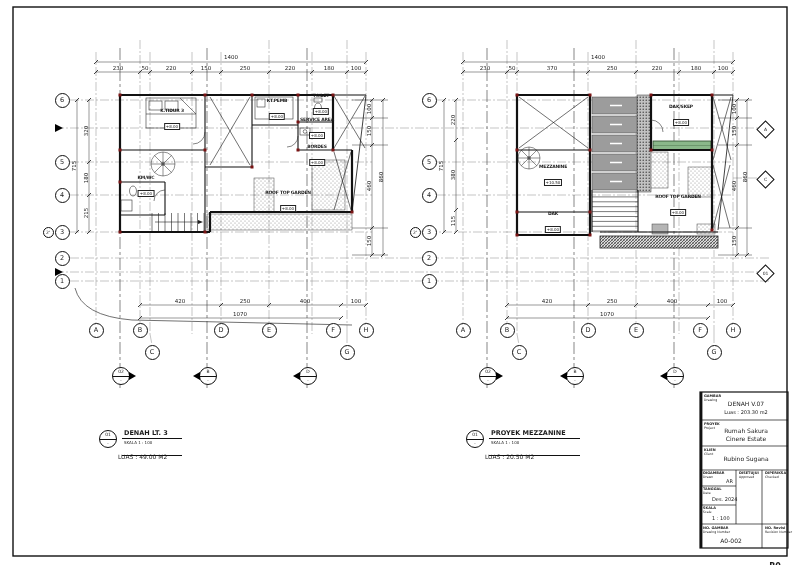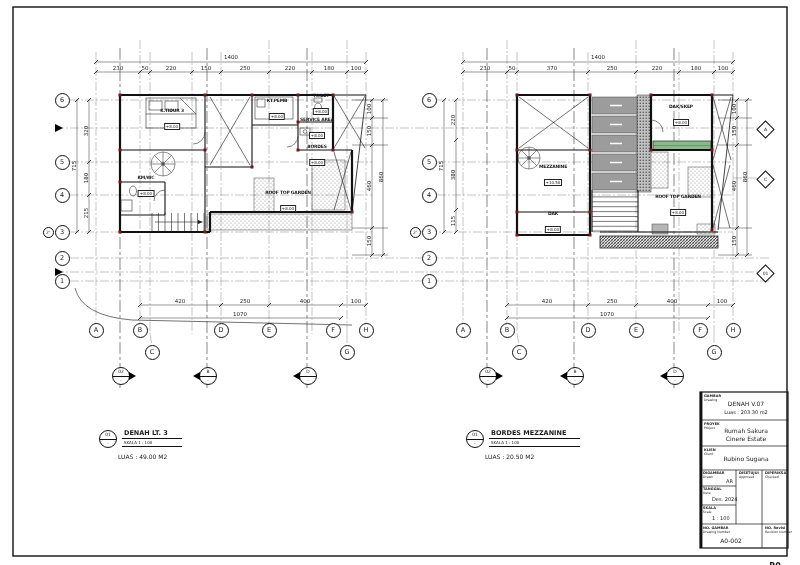--- a/index.html
+++ b/index.html
@@ -17,21 +17,21 @@
   .smk{position:absolute;width:16px;height:16px;margin:-8px 0 0 -8px;border:1px solid #111;border-radius:50%;background:#fff;}
   .smk-t{display:block;height:8px;line-height:8px;font-size:4.5px;text-align:center;border-bottom:0.8px solid #111;}
   .smk-b{display:block;height:7px;line-height:6px;font-size:5px;text-align:center;}
   .tri{position:absolute;width:0;height:0;top:4px;}
   .tri.tr{left:16px;border-top:4px solid transparent;border-bottom:4px solid transparent;border-left:7px solid #000;}
   .tri.tl{right:16px;border-top:4px solid transparent;border-bottom:4px solid transparent;border-right:7px solid #000;}
   .tag{position:absolute;width:11px;height:11px;margin:-5.5px 0 0 -5.5px;border:1px solid #111;background:#fff;transform:rotate(45deg);}
   .tag span{position:absolute;inset:0;transform:rotate(-45deg);font-size:4.5px;line-height:11px;text-align:center;display:block;}
   .arr{position:absolute;width:0;height:0;border-top:4px solid transparent;border-bottom:4px solid transparent;border-left:8px solid #000;}
   .ptitle{position:absolute;}
-  .ptwrap{display:inline-block;border-bottom:0.8px solid #111;padding-bottom:1px;}
+  .ptwrap{display:inline-block;border-bottom:0.8px solid #111;padding-bottom:10px;}
   .pt-title{display:block;font-size:6.5px;font-weight:bold;border-bottom:0.8px solid #111;padding:0 14px 1px 2px;}
   .pt-scale{display:block;font-size:4px;padding:1px 0 0 2px;}
   .pt-area{position:absolute;font-size:6px;white-space:nowrap;}
   .dt{position:absolute;width:16px;height:16px;margin:-8px 0 0 -8px;border:1px solid #111;border-radius:50%;background:#fff;}
   .dt .smk-t{border-bottom:0.8px solid #111;}
   .tt{position:absolute;font-size:3.5px;line-height:3.5px;font-weight:bold;white-space:nowrap;}
   .tt i{display:block;font-style:normal;font-weight:normal;font-size:3.2px;}
   .tv{position:absolute;font-size:6px;line-height:7px;white-space:nowrap;transform:translate(-50%,0);text-align:center;}
   .tvs{font-size:5px;transform:none;}
   .rev{font-size:8px;font-weight:bold;}
@@ -371,21 +371,21 @@
     </div>
 <i class="arr" style="left:55px;top:124px"></i>
 <i class="arr" style="left:55px;top:268px"></i>
 
 <div class="dt" style="left:474px;top:438px">
   <span class="smk-t">01</span>
   <span class="smk-b">-</span>
     </div>
 <div class="ptitle" style="left:489px;top:429px">
   <span class="ptwrap">
-    <span class="pt-title">BORDES MEZZANINE</span>
+    <span class="pt-title">PROYEK MEZZANINE</span>
     <span class="pt-scale">SKALA 1 : 100</span>
   </span></div>
 <span class="pt-area" style="left:485px;top:453px">LUAS : 20.50 M2</span>
 
 <span class="tt" style="left:704px;top:395px"><b>GAMBAR</b><i>Drawing</i></span>
 <span class="tv" style="left:746px;top:400px">DENAH V.07</span>
 <span class="tv" style="left:746px;top:409px;font-size:5px">Luas : 203.30 m2</span>
 <span class="tt" style="left:704px;top:423px"><b>PROYEK</b><i>Project</i></span>
 <span class="tv" style="left:746px;top:427px">Rumah Sakura</span>
 <span class="tv" style="left:746px;top:435px">Cinere Estate</span>

